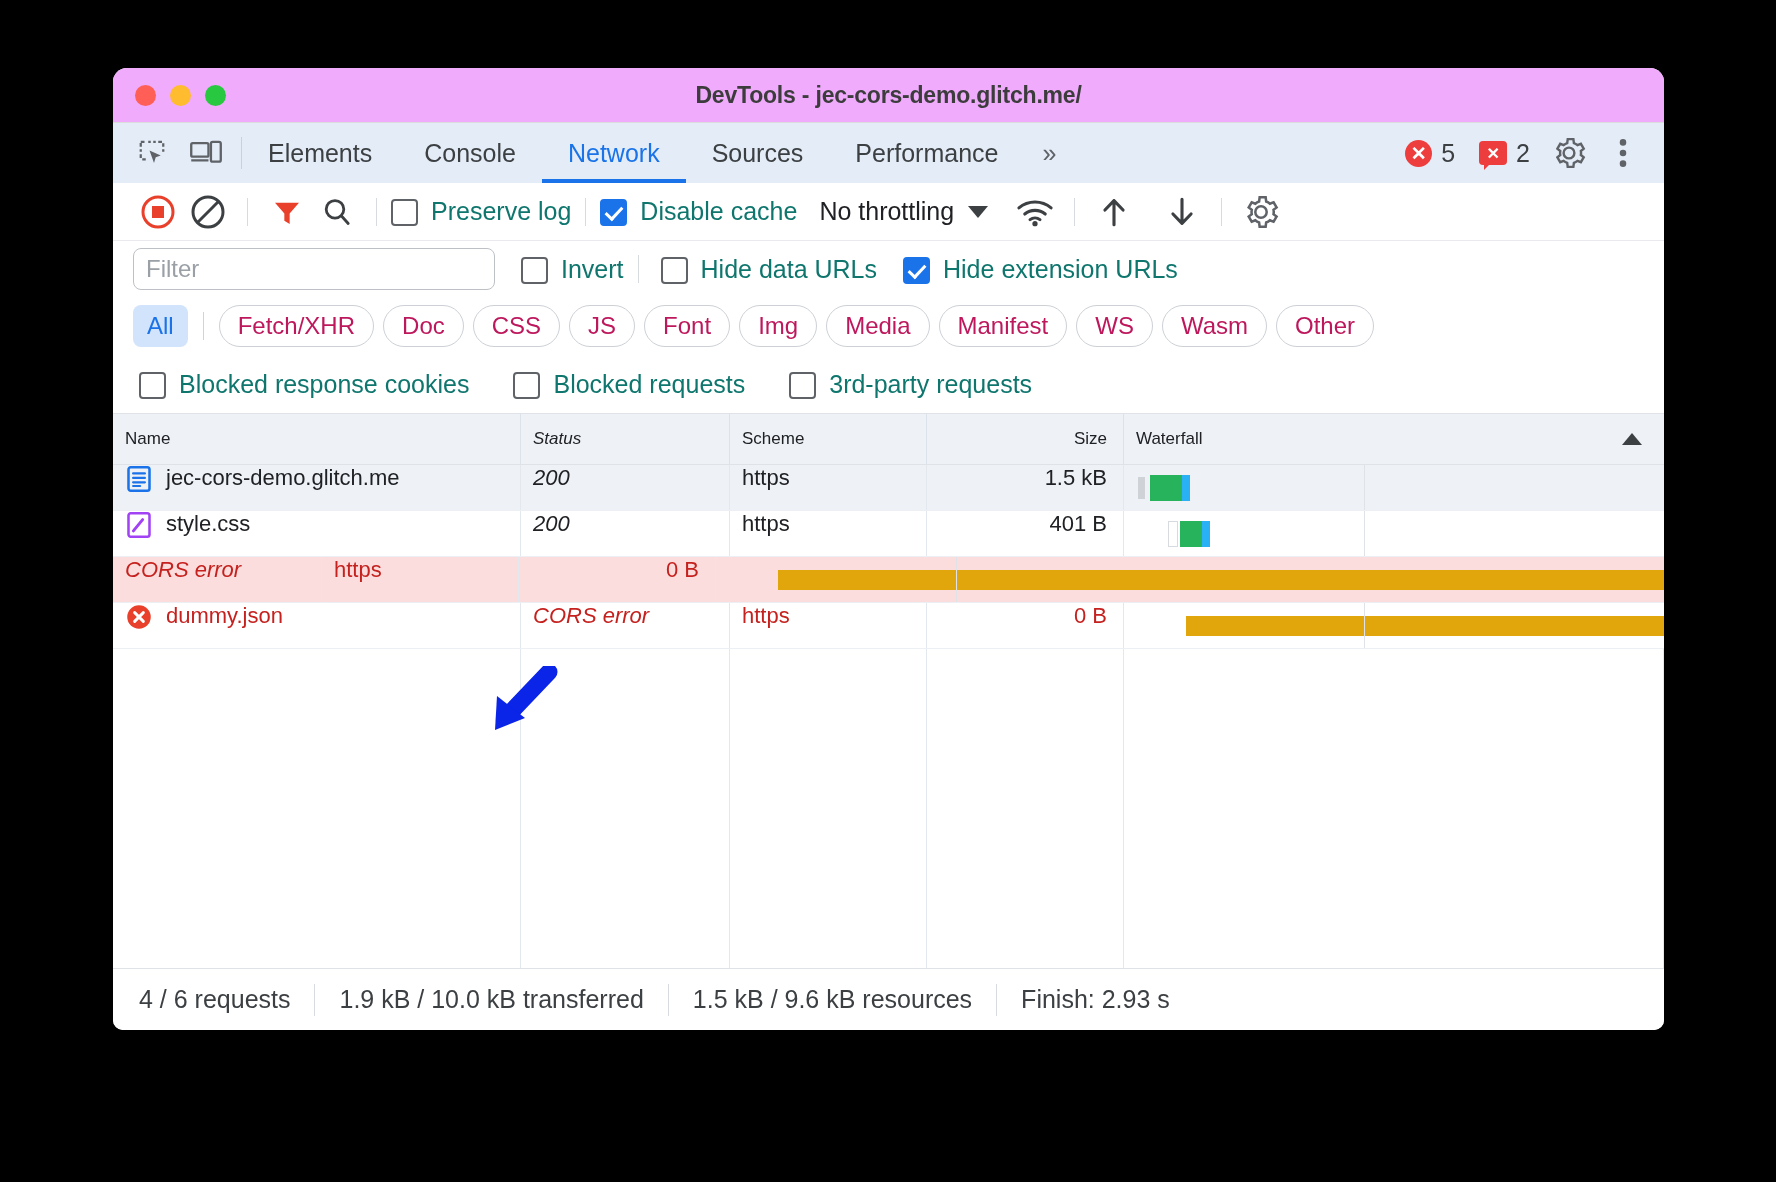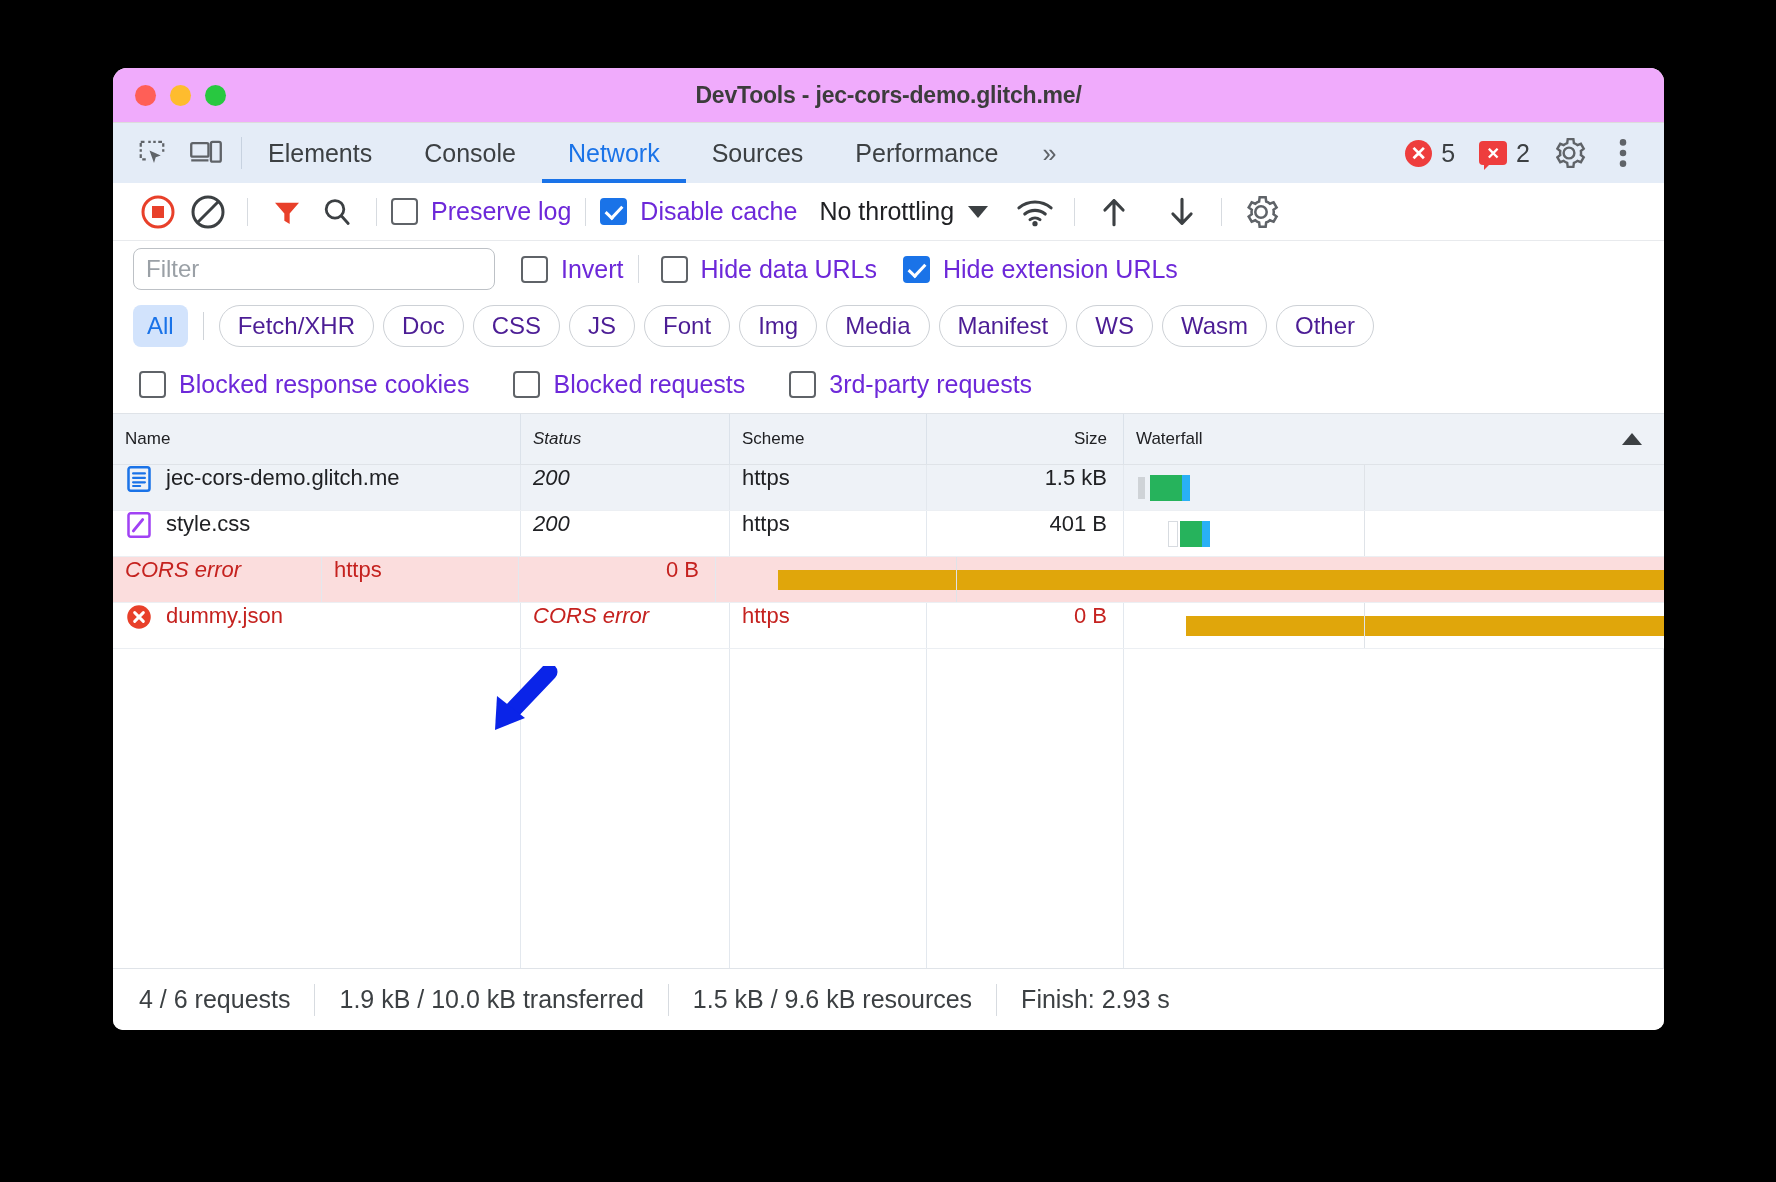--- a/index.html
+++ b/index.html
@@ -106,22 +106,22 @@
   .toolbar {
     height: 58px;
     display: flex; align-items: center;
     padding: 0 18px 0 20px;
     border-bottom: 1px solid #e8eaed;
     flex: 0 0 auto;
   }
   .tool-icon { width: 50px; height: 46px; display: flex; align-items: center; justify-content: center; }
   .vsep { width: 1px; height: 28px; background: #d7dbe0; margin: 0 14px; }
   .chk-label {
-    display: flex; align-items: center; gap: 13px;
-    font-size: 25px; color: #6d28d9;
+    display: flex; align-items: flex-end; gap: 13px;
+    font-size: 25px; color: #0f766e;
     white-space: nowrap;
   }
   .cbox {
     width: 27px; height: 27px;
     border: 2.4px solid #5f6368;
     border-radius: 4px;
     background: #fff;
     flex: 0 0 auto;
   }
   .cbox.checked {
@@ -178,21 +178,21 @@
     flex: 0 0 auto;
   }
   .pill {
     height: 42px;
     border: 1.5px solid #cdd1d6;
     border-radius: 21px;
     background: #fff;
     display: flex; align-items: center;
     padding: 0 18px;
     font-size: 24px;
-    color: #4c1d95;
+    color: #be185d;
     white-space: nowrap;
   }
   .pill.all {
     border: none;
     background: #d2e3fc;
     color: #1a73e8;
     border-radius: 8px;
     padding: 0 14px;
   }
   .pill-sep { width: 1px; height: 28px; background: #d0d4d9; margin: 0 6px; }

